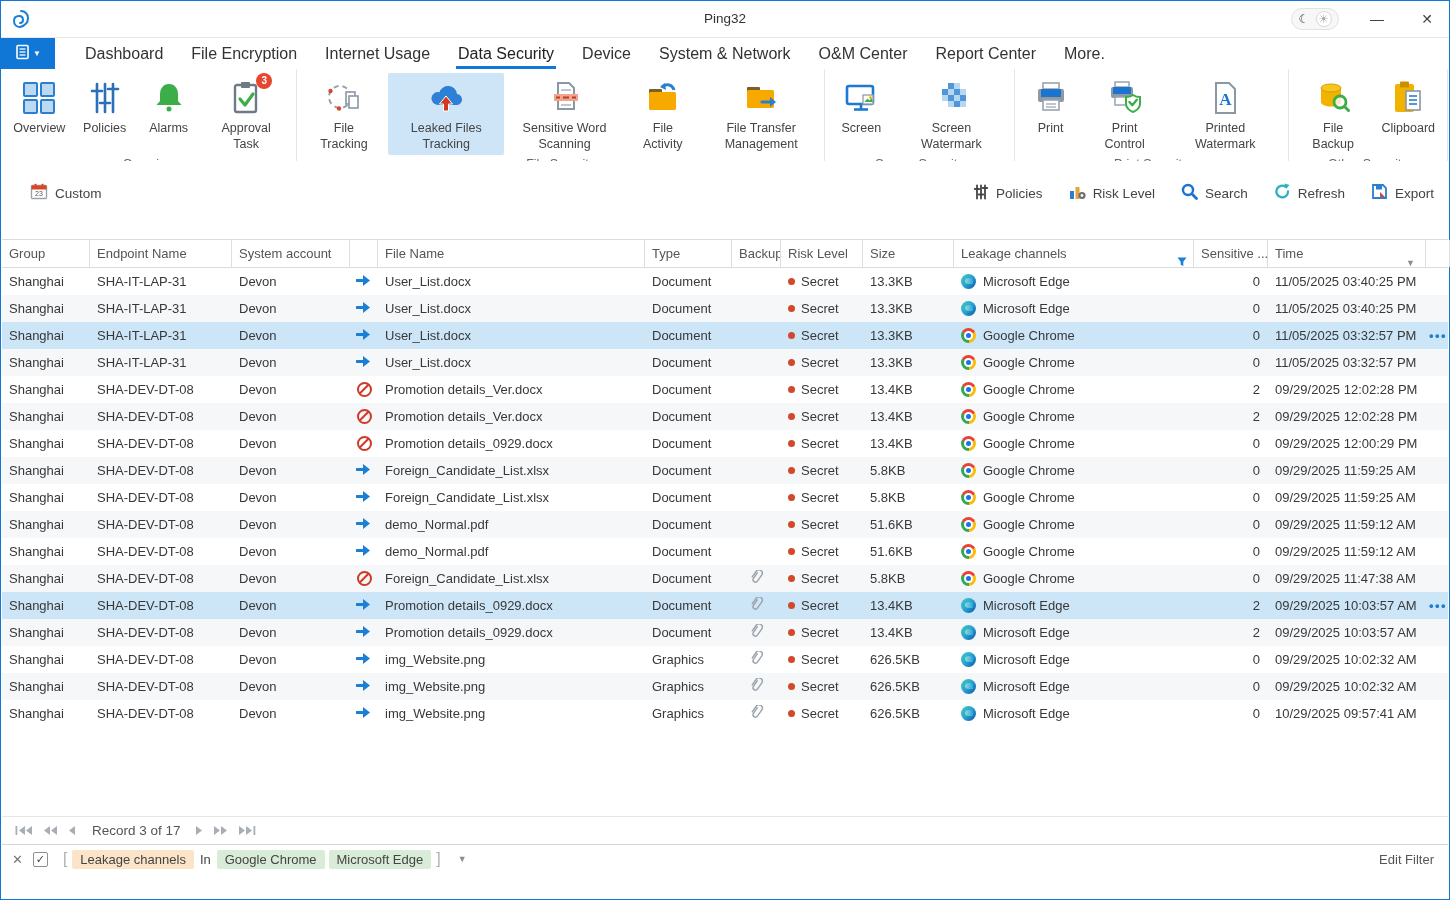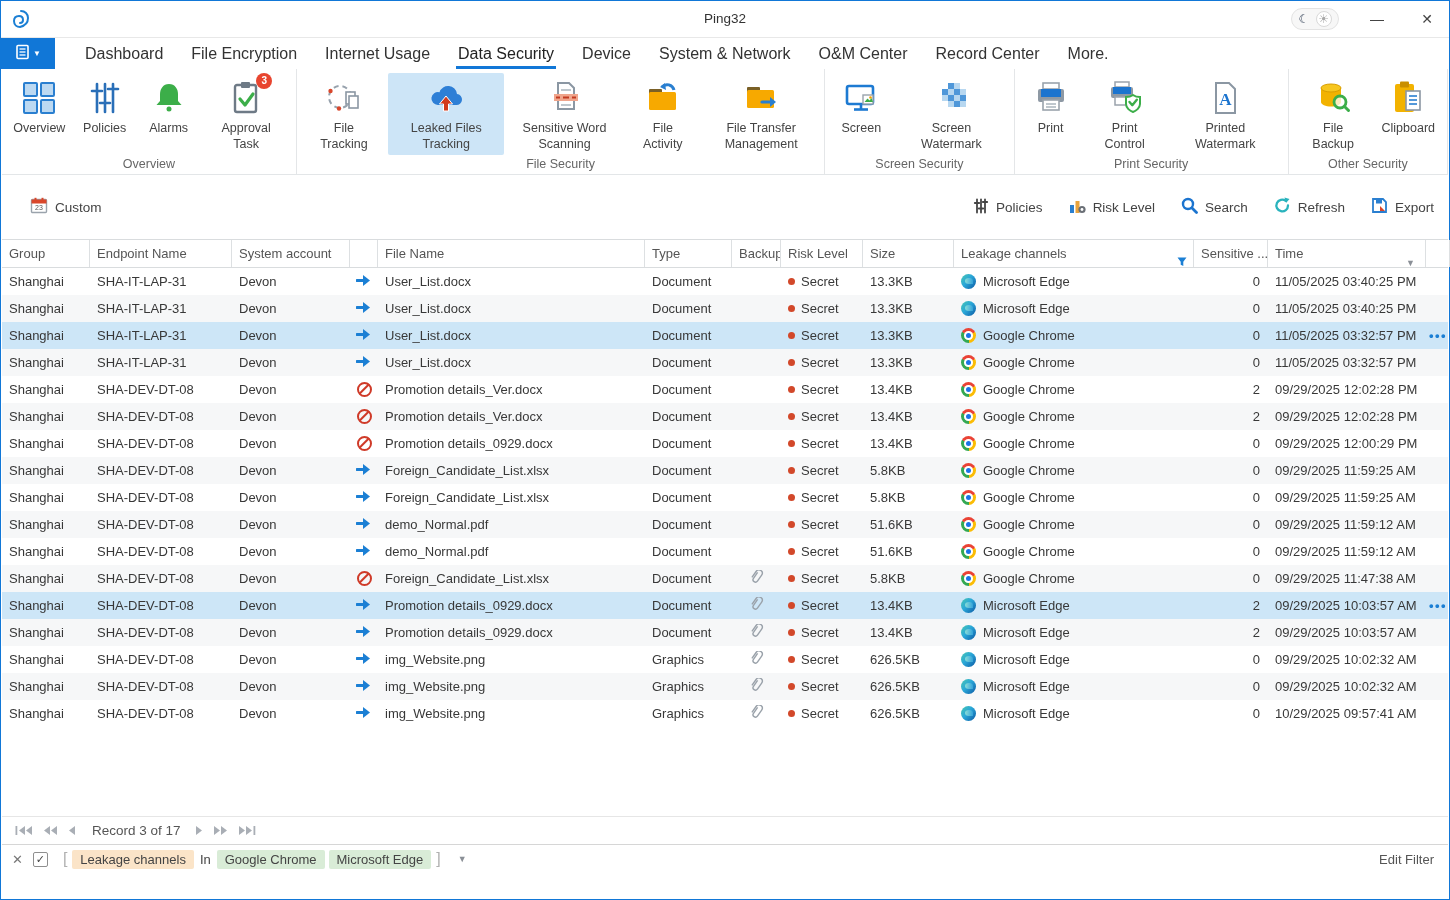--- a/index.html
+++ b/index.html
@@ -30,21 +30,21 @@
   .rgroup { display:flex; flex-direction:column; border-right:1px solid #e4e6e8; padding:0 4px; }
   .ritems { flex:1; display:flex; align-items:flex-start; padding-top:4px; }
   .ritem { display:flex; flex-direction:column; align-items:center; padding:5px 8px 3px 8px; margin:0 1px; border-radius:2px; cursor:pointer; min-width:62px; }
   .ritem.active { background:#cde5f7; }
   .ricon { height:40px; display:flex; align-items:center; justify-content:center; position:relative; }
   .rlabel { font-size:12.5px; color:#444; text-align:center; line-height:16px; max-width:104px; margin-top:2px; }
   .rgl { text-align:center; font-size:12.5px; color:#666; padding:2px 0 4px 0; }
   .badge { position:absolute; top:-5px; right:-8px; width:16px; height:16px; border-radius:50%; background:#e8452f; color:#fff; font-size:10px; line-height:16px; text-align:center; font-weight:bold; }
 
   
-  .toolbar { position:absolute; top:174px; left:1px; right:1px; height:64px; background:#fff; display:flex; align-items:center; justify-content:space-between; padding:0 14px 0 28px; }
+  .toolbar { position:absolute; top:160px; left:1px; right:1px; height:64px; background:#fff; display:flex; align-items:center; justify-content:space-between; padding:0 14px 0 28px; }
   .tool { display:flex; align-items:center; gap:7px; font-size:13.5px; color:#444; cursor:pointer; white-space:nowrap; }
   .tool-right { display:flex; align-items:center; gap:26px; }
 
   
   .grid { position:absolute; top:238px; left:1px; right:1px; height:577px; background:#fff; border-top:1px solid #d9dcde; }
   .thead { display:flex; height:28px; border-bottom:1px solid #d9dcde; background:#fff; }
   .th { font-size:13px; color:#555; line-height:27px; padding-left:7px; border-right:1px solid #dde0e2; position:relative; white-space:nowrap; overflow:hidden; cursor:pointer; }
   .th .funnel { position:absolute; right:6px; top:9px; }
   .th .sortcaret { position:absolute; right:10px; top:10px; font-size:9px; color:#8a8f96; }
   .tr { display:flex; height:27px; align-items:flex-end; cursor:pointer; }
@@ -124,21 +124,21 @@
       <span class="caret">▼</span>
     </div>
     <div class="tabs" id="tabs">
         <div class="tab">Dashboard</div>
         <div class="tab">File Encryption</div>
         <div class="tab">Internet Usage</div>
         <div class="tab active">Data Security</div>
         <div class="tab">Device</div>
         <div class="tab">System &amp; Network</div>
         <div class="tab">O&amp;M Center</div>
-        <div class="tab">Record Center</div>
+        <div class="tab">Report Center</div>
         <div class="tab">More.</div>
       </div>
   </div>
 
   <div class="ribbon" id="ribbon">
       <div class="rgroup">
         <div class="ritems">
           <div class="ritem">
             <div class="ricon">
               <svg width="36" height="36">

